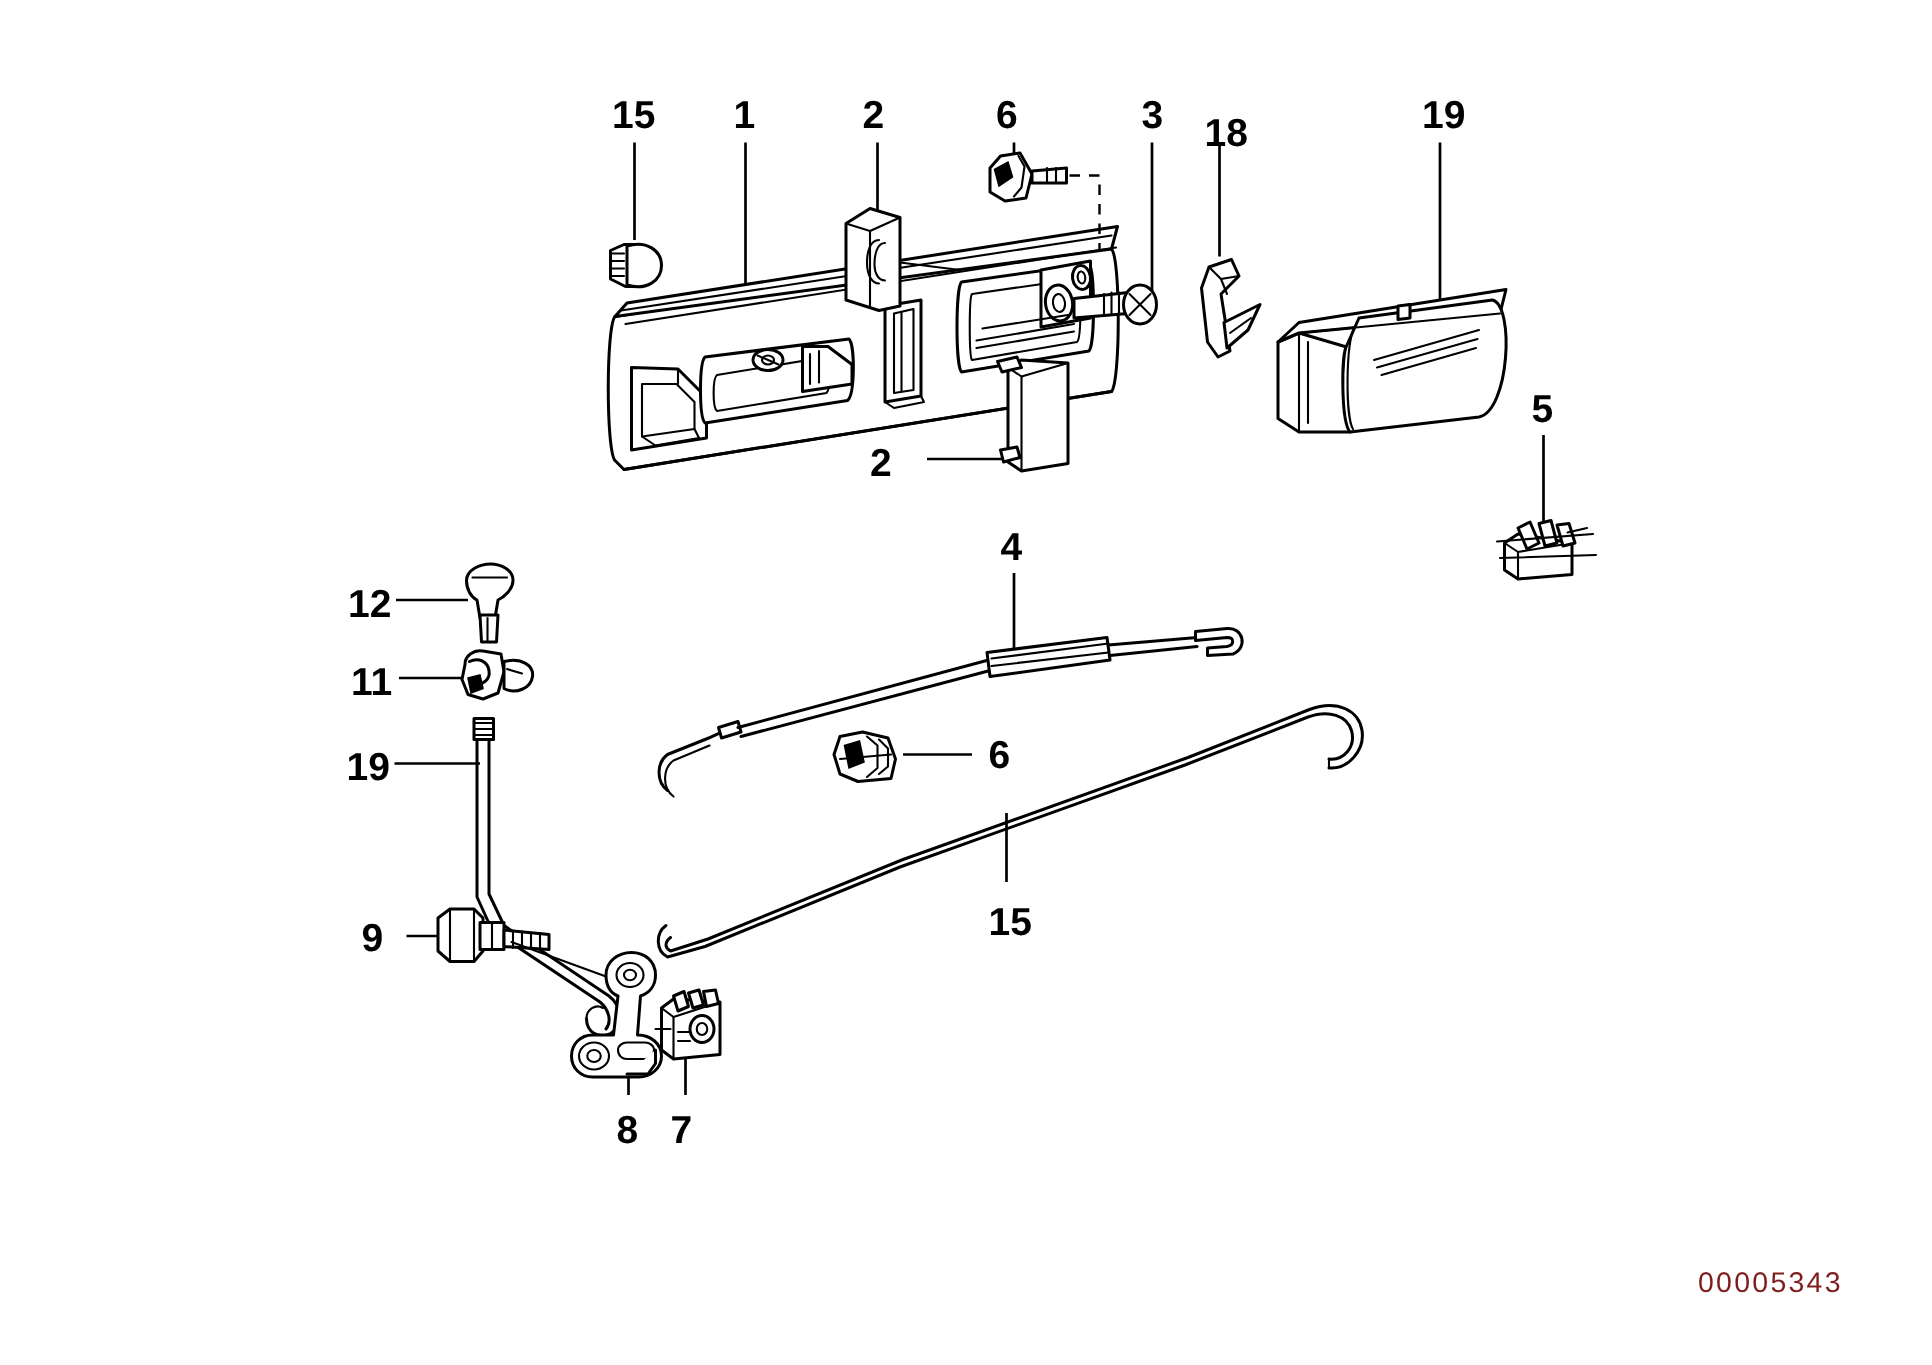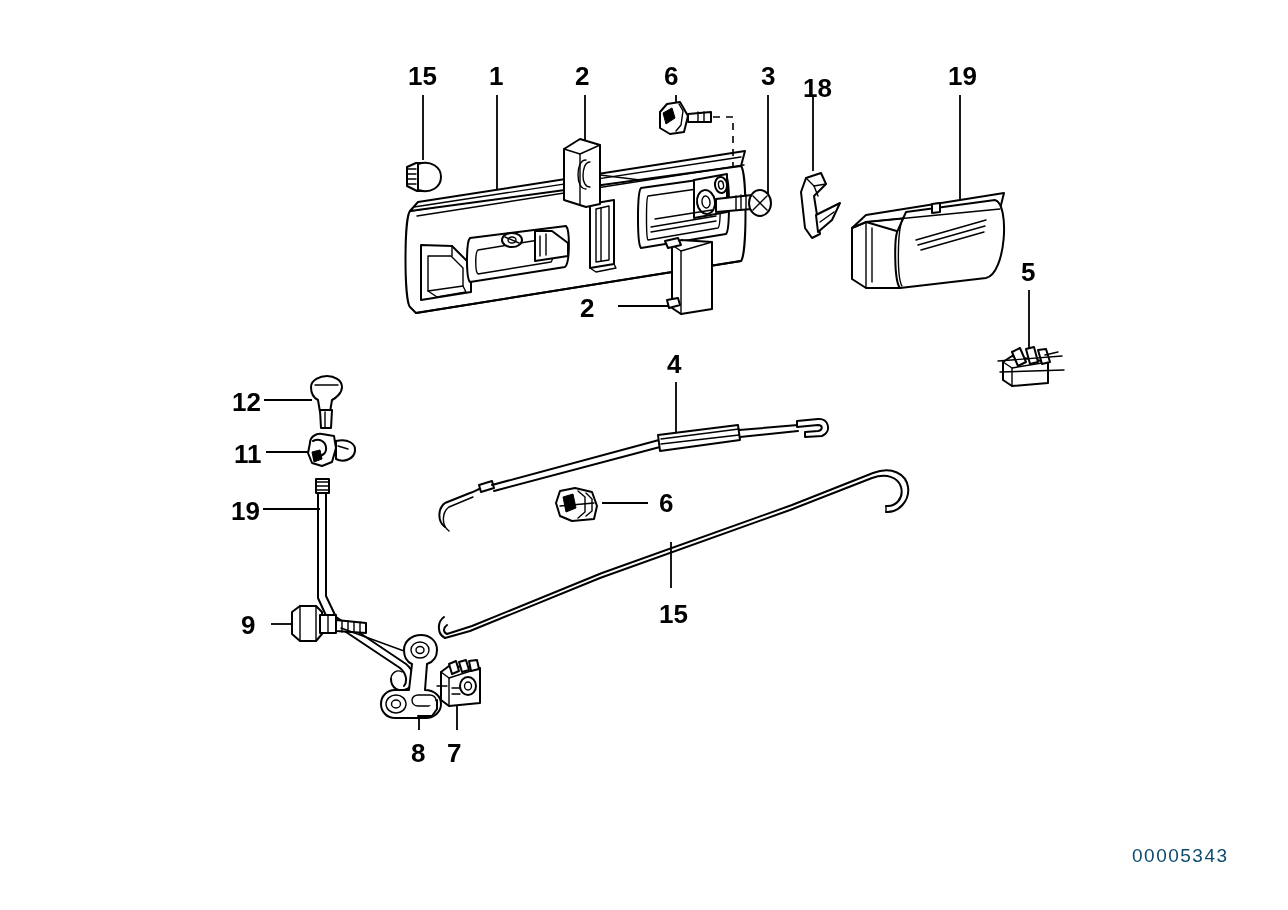--- a/index.html
+++ b/index.html
@@ -82,21 +82,21 @@
     color: #000000;
     white-space: nowrap;
     user-select: none;
   }
   .ref-number {
     position: absolute;
     font-family: "Liberation Sans", sans-serif;
     font-weight: normal;
     font-size: 19px;
     letter-spacing: 1.5px;
-    color: #0c4a6e;
+    color: #7f1d1d;
     white-space: nowrap;
   }
 </style>
 </head>
 <body>
 
 <div id="diagram-root">
 
   <svg class="diagram-svg" viewBox="0 0 1288 910">
 

